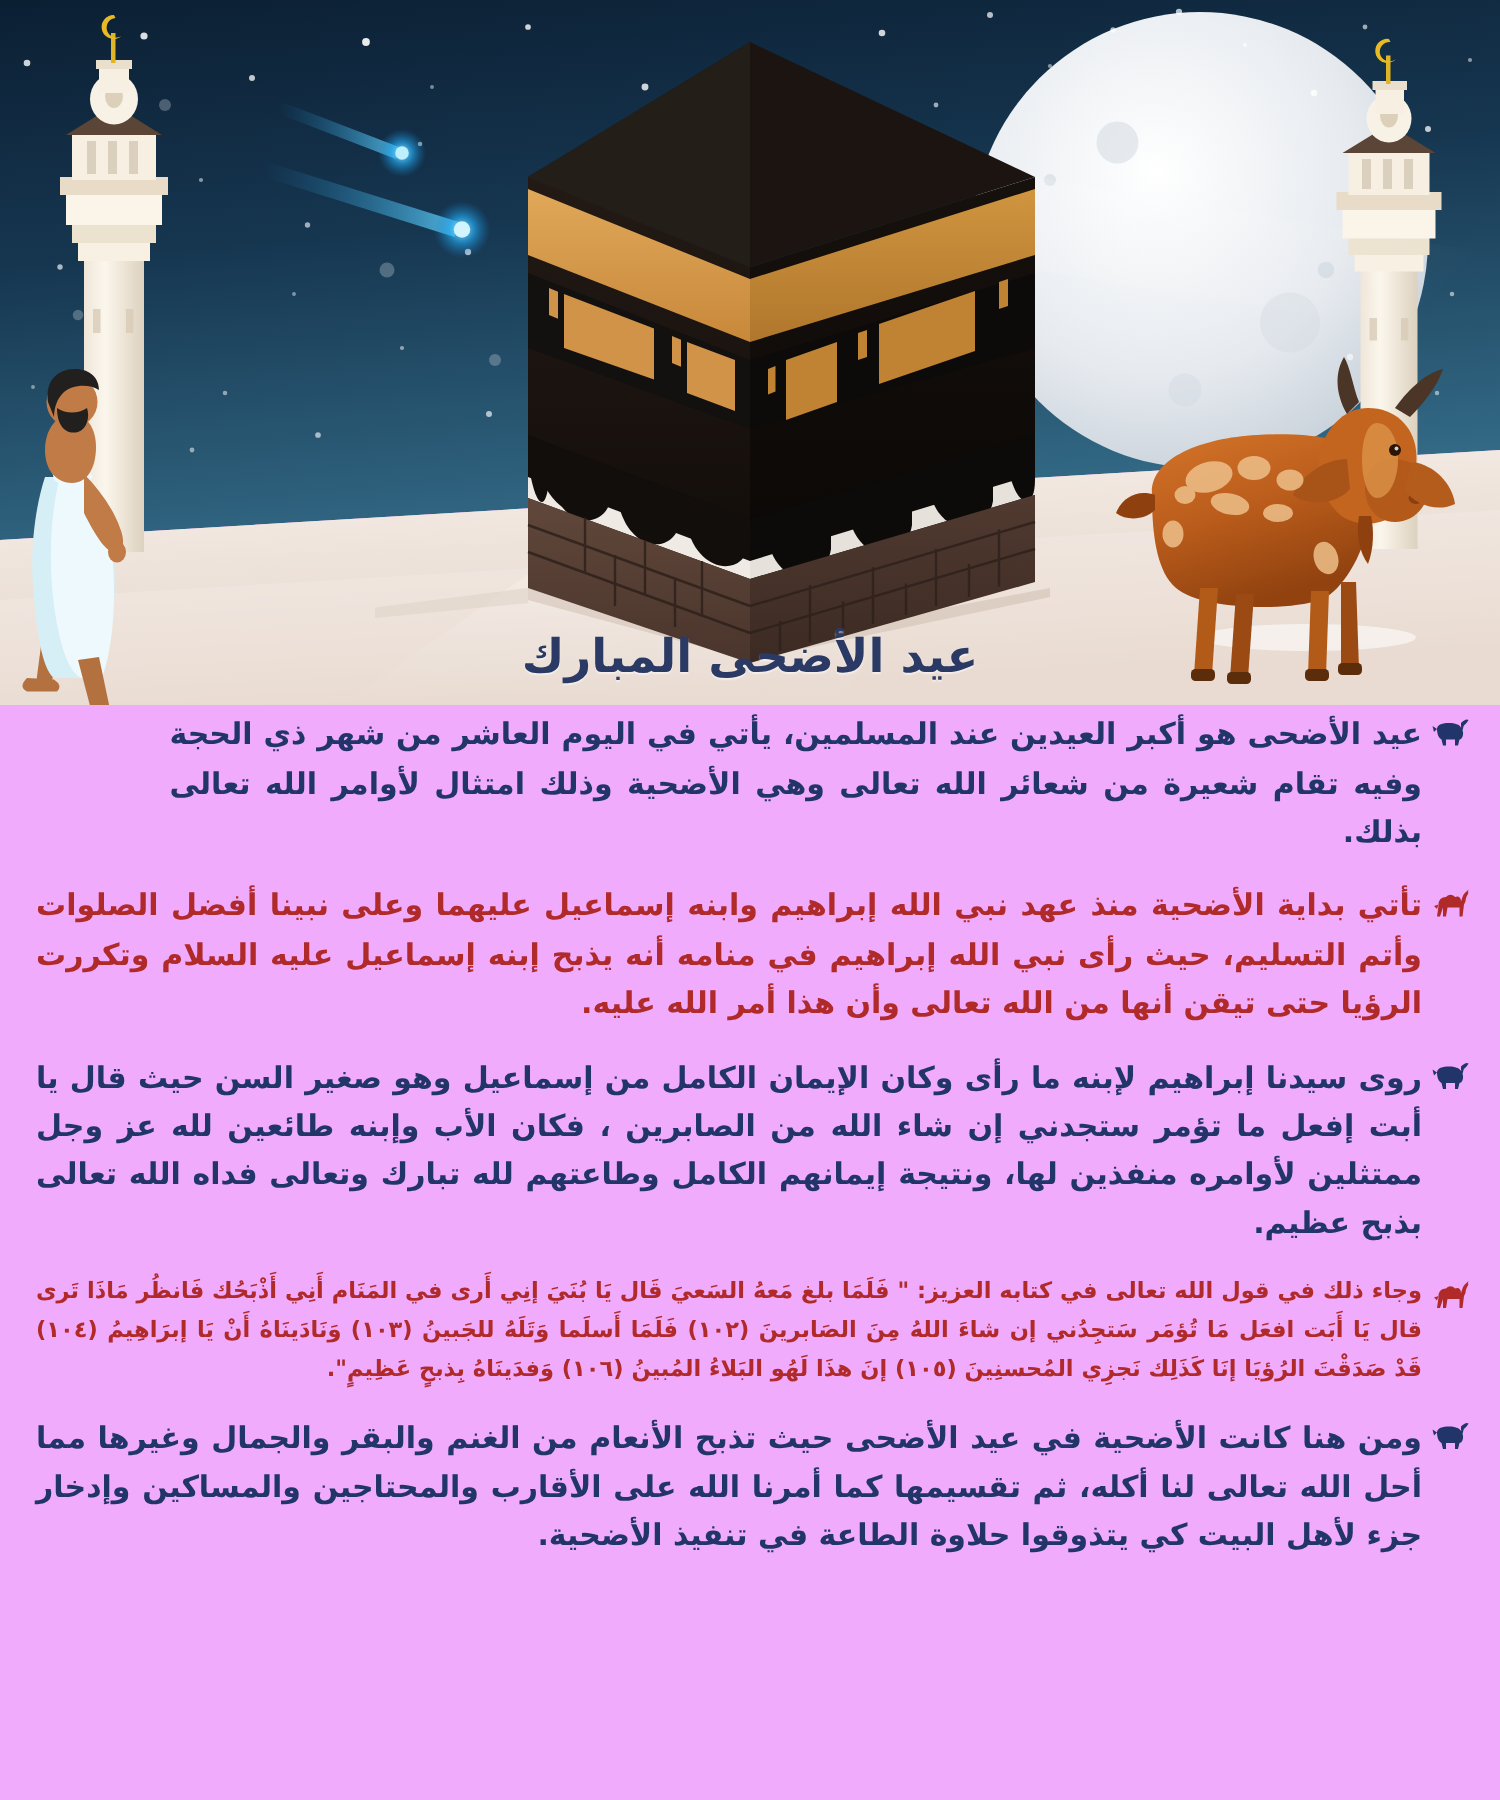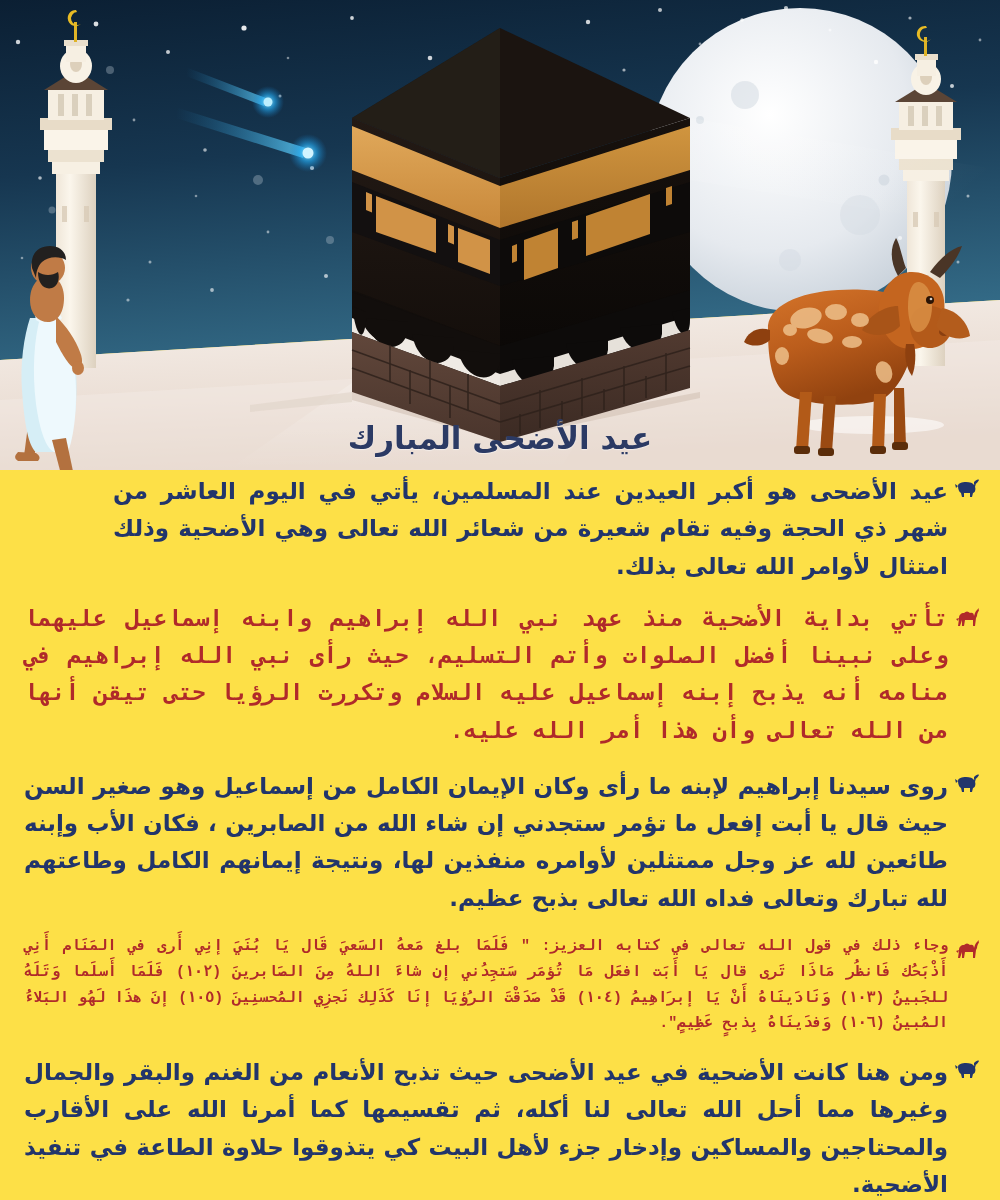--- a/index.html
+++ b/index.html
@@ -8,21 +8,21 @@
     margin: 0; padding: 0;
     width: 1000px; height: 1200px;
     overflow: hidden;
     font-family: "DejaVu Sans", "Liberation Sans", sans-serif;
   }
   body { background: #ddcabb; }
 
   #page {
     position: relative;
     width: 1000px; height: 1200px;
-    background: #fde047;
+    background: #f0abfc;
     overflow: hidden;
   }
 
   
   #hero {
     position: absolute;
     left: 0; top: 0;
     width: 1000px; height: 470px;
     overflow: hidden;
   }
@@ -46,30 +46,30 @@
     color: #2b3a64;
     letter-spacing: 0;
     line-height: 1.2;
     text-shadow: 0 1px 1px rgba(255,255,255,0.5);
   }
 
   .para {
     position: relative;
     margin: 0 0 17px 0;
     padding: 0 34px 0 6px;
-    font-size: 23px;
+    font-size: 20px;
     font-weight: bold;
     line-height: 1.62;
     text-align: justify;
     text-justify: inter-word;
   }
   .para:last-child { margin-bottom: 4px; }
 
   .para.navy  { color: #22356b; }
-  .para.red   { color: #b02a2a; font-family: Liberation Mono, monospace; }
+  .para.red   { color: #b02a2a; }
 
   .para.verse { font-size: 15px; line-height: 1.72; }
 
   .bullet {
     position: absolute;
     right: 2px;
     top: 4px;
     width: 26px; height: 22px;
     display: block;
   }

